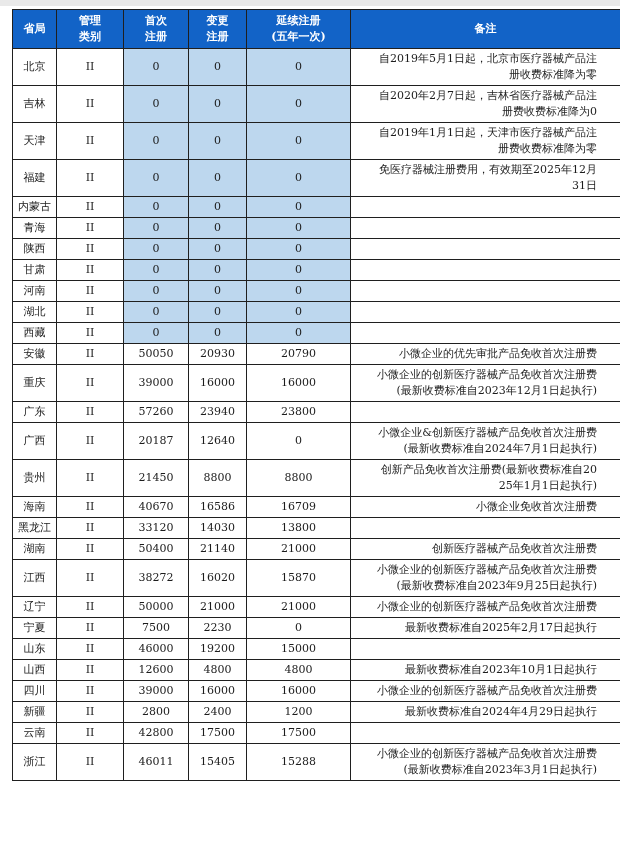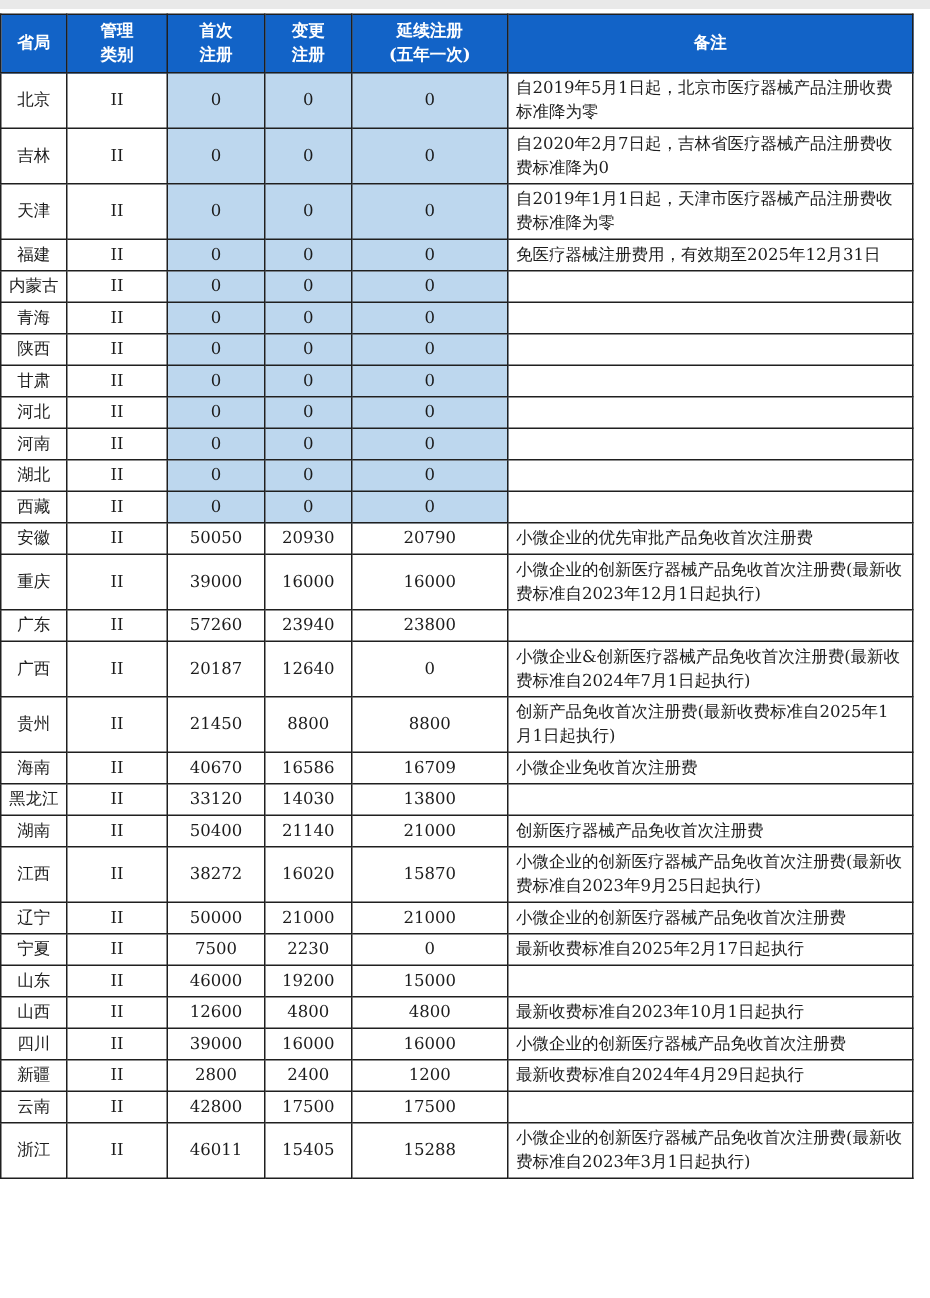--- a/index.html
+++ b/index.html
@@ -20,21 +20,21 @@
     font-family: "DejaVu Serif", "Liberation Serif", serif;
   }
   .top-strip {
     position: absolute;
     top: 0; left: 0;
     width: 620px; height: 6px;
     background: var(--strip);
   }
   table.fee-table {
     position: absolute;
-    top: 9px; left: 0;
+    top: 9px; left: 12px;
     width: 608px;
     border-collapse: collapse;
     table-layout: fixed;
   }
   .fee-table th, .fee-table td {
     border: 1px solid var(--border);
   }
   .fee-table thead th {
     background: var(--header-bg);
     color: var(--header-text);
@@ -49,22 +49,22 @@
   .fee-table td {
     font-size: 11px;
     line-height: 16px;
     color: var(--text);
     padding: 2px 2px;
     text-align: center;
     vertical-align: middle;
     height: 21px;
   }
   .fee-table td.cell-remark {
-    text-align: left;
-    padding: 2px 5px;
+    text-align: right;
+    padding: 2px 23px;
     word-break: break-all;
   }
   .fee-table tr.hl td.cell-num {
     background: var(--highlight-bg);
   }
   .fee-table tr.tall td { height: 37px; }
 </style>
 </head>
 <body>
 
@@ -152,28 +152,20 @@
   </tr>
       <tr class="hl">
     <td class="cell-province">甘肃</td>
     <td class="cell-category">II</td>
     <td class="cell-num">0</td>
     <td class="cell-num">0</td>
     <td class="cell-num">0</td>
     <td class="cell-remark"></td>
   </tr>
       <tr class="hl">
-    <td class="cell-province">河北</td>
-    <td class="cell-category">II</td>
-    <td class="cell-num">0</td>
-    <td class="cell-num">0</td>
-    <td class="cell-num">0</td>
-    <td class="cell-remark"></td>
-  </tr>
-      <tr class="hl">
     <td class="cell-province">河南</td>
     <td class="cell-category">II</td>
     <td class="cell-num">0</td>
     <td class="cell-num">0</td>
     <td class="cell-num">0</td>
     <td class="cell-remark"></td>
   </tr>
       <tr class="hl">
     <td class="cell-province">湖北</td>
     <td class="cell-category">II</td>

